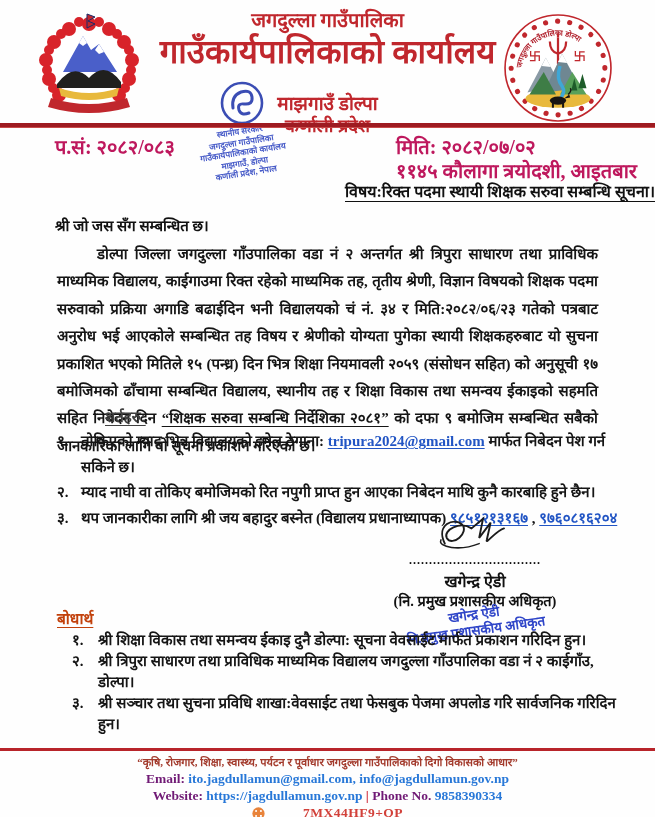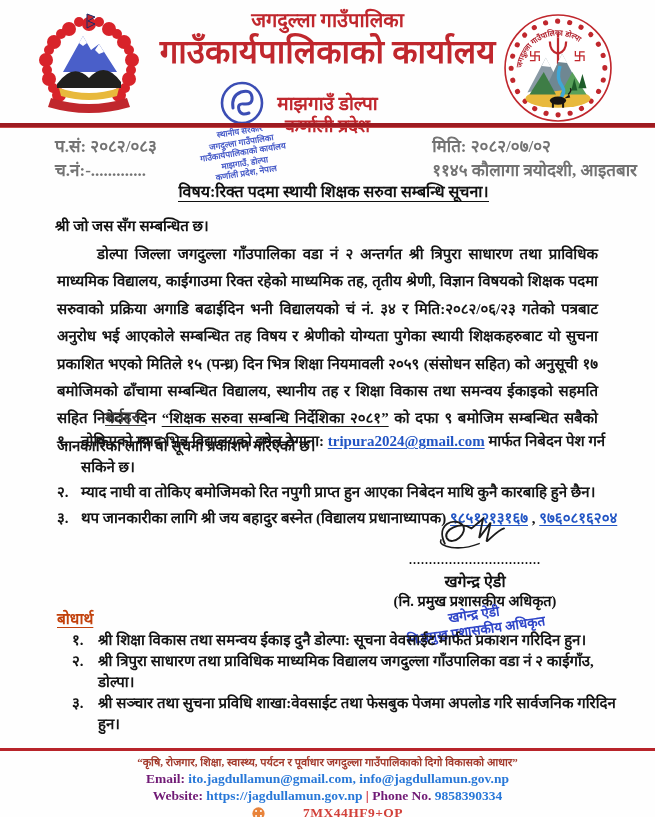--- a/index.html
+++ b/index.html
@@ -14,24 +14,24 @@
   .h-line4{font-size:18px;line-height:23px;}
   .logo-left{position:absolute;left:33px;top:10px;width:112px;height:112px;}
   .logo-right{position:absolute;left:503px;top:13px;width:110px;height:110px;}
   .center-seal{position:absolute;left:219px;top:80px;width:46px;height:46px;opacity:.92;}
   .center-stamp{position:absolute;left:168px;top:126px;width:150px;text-align:center;
     transform:rotate(-9deg);color:#3d52c5;font-size:8.5px;line-height:10.5px;font-weight:bold;opacity:.95;}
   .divider{position:absolute;left:0;top:123px;width:655px;height:4px;background:#9e1b21;border-bottom:1px solid #c84a4a;}
 
   
   .meta{position:absolute;left:55px;right:18px;top:135px;display:flex;justify-content:space-between;
-    font-size:17px;font-weight:bold;color:#737373;}
+    font-size:20px;font-weight:bold;color:#be185d;}
   .meta-left div{line-height:24px;text-align:left;}
   .meta-right div{line-height:24px;}
-  .subject-row{position:absolute;left:12px;right:0;top:180px;text-align:center;}
+  .subject-row{position:absolute;left:12px;right:0;top:180px;text-align:right;}
   .subject{font-size:16px;font-weight:bold;color:#111;border-bottom:1.6px solid #111;padding-bottom:1px;}
   .salutation{position:absolute;left:55px;top:215px;font-size:15px;font-weight:bold;color:#111;}
 
   
   .body-par{position:absolute;left:57px;top:241px;width:541px;font-size:15px;line-height:27.4px;
     font-weight:600;color:#151515;text-align:justify;text-indent:40px;}
   .quote-underline{text-decoration:underline;text-underline-offset:3px;}
 
   
   .terms-head{position:absolute;left:57px;top:406px;font-size:15px;font-weight:bold;color:#404040;
@@ -173,21 +173,20 @@
     <div>गाउँकार्यपालिकाको कार्यालय</div>
     <div>माझगाउँ, डोल्पा</div>
     <div>कर्णाली प्रदेश, नेपाल</div>
   </div>
 
   <div class="divider"></div>
 
   <div class="meta">
     <div class="meta-left">
       <div>प.सं: २०८२/०८३</div>
-      <div>च.नं:-.............</div>
     </div>
     <div class="meta-right">
       <div>मिति: २०८२/०७/०२</div>
       <div>११४५ कौलागा त्रयोदशी, आइतबार</div>
     </div>
   </div>
 
   <div class="subject-row">
     <span class="subject">विषय:रिक्त पदमा स्थायी शिक्षक सरुवा सम्बन्धि सूचना।</span>
   </div>

